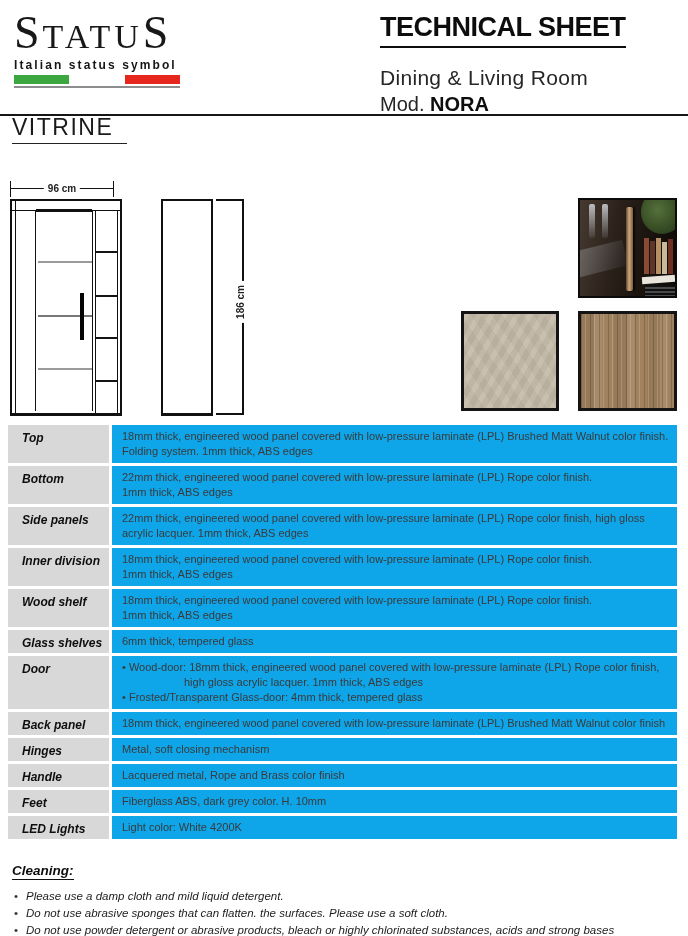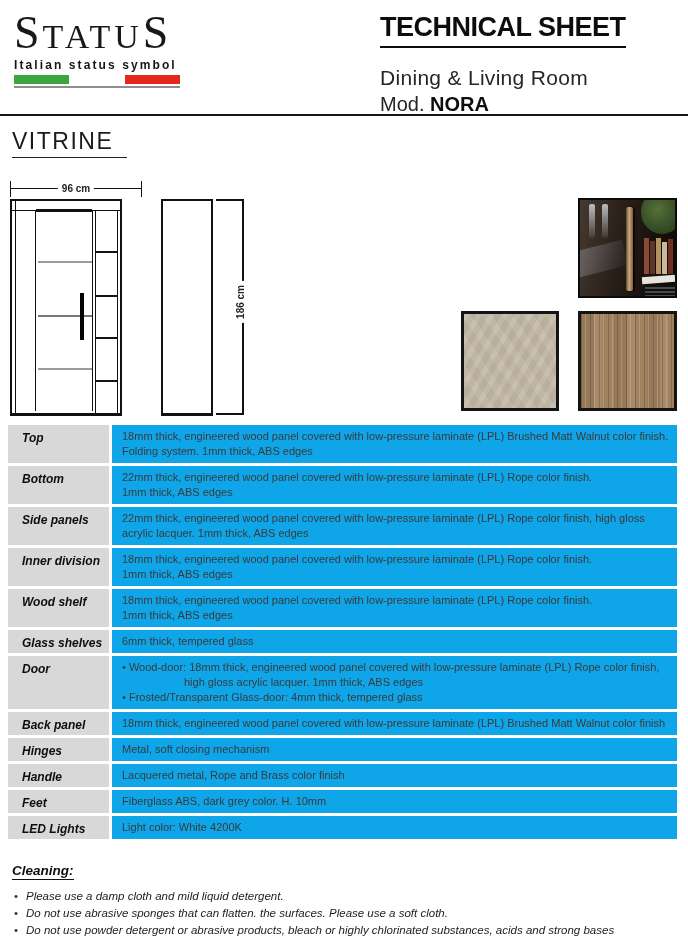--- a/index.html
+++ b/index.html
@@ -18,21 +18,21 @@
 
   .header-right{position:absolute;left:380px;top:12px;width:300px;}
   .ts-title{display:inline-block;font-size:27px;font-weight:bold;letter-spacing:-0.5px;
             color:#0d0d0d;border-bottom:2px solid #0d0d0d;padding-bottom:3px;margin:0;}
   .ts-sub{margin-top:18px;font-size:21px;color:#262626;letter-spacing:.3px;}
   .ts-model{margin-top:3px;font-size:20px;color:#262626;}
   .ts-model b{color:#0d0d0d;}
 
   .page-rule{position:absolute;left:0;top:114px;width:688px;height:2px;background:#161616;}
 
-  .section-title{position:absolute;left:12px;top:128px;font-size:23px;letter-spacing:1.5px;
+  .section-title{position:absolute;left:12px;top:114px;font-size:23px;letter-spacing:1.5px;
                  color:#1a1a1a;font-weight:300;border-bottom:1.5px solid #222;padding:0 14px 2px 0;}
 
   
   .dim-h{position:absolute;height:16px;}
   .dim-h .dim-line{position:absolute;left:0;right:0;top:7px;height:1px;background:#111;}
   .dim-h .tick{position:absolute;top:0;bottom:0;width:1px;background:#111;}
   .dim-h .tick.l{left:0;} .dim-h .tick.r{right:0;}
   .dim-label{position:absolute;left:50%;top:50%;transform:translate(-50%,-56%);
              background:#fff;padding:0 4px;font-size:10px;font-weight:bold;color:#222;white-space:nowrap;}
 
@@ -118,21 +118,21 @@
   <div class="header-right">
     <h1 class="ts-title">TECHNICAL SHEET</h1>
     <div class="ts-sub">Dining &amp; Living Room</div>
     <div class="ts-model"><span>Mod. </span><b>NORA</b></div>
   </div>
 
   <div class="page-rule"></div>
 
   <div class="section-title">VITRINE</div>
 
-  <div class="dim-h" style="left:10px;top:181px;width:132px;">
+  <div class="dim-h" style="left:10px;top:181px;width:104px;">
     <span class="tick l"></span>
     <span class="dim-line"></span>
     <span class="dim-label">96 cm</span>
     <span class="tick r"></span>
   </div>
 
   <div class="front-box">
     <div class="fb v" style="left:3px;top:0;bottom:0;"></div>
     <div class="fb h" style="left:0;right:0;top:9px;"></div>
     <div class="fb" style="left:24px;width:56px;top:8px;height:2.5px;"></div>

